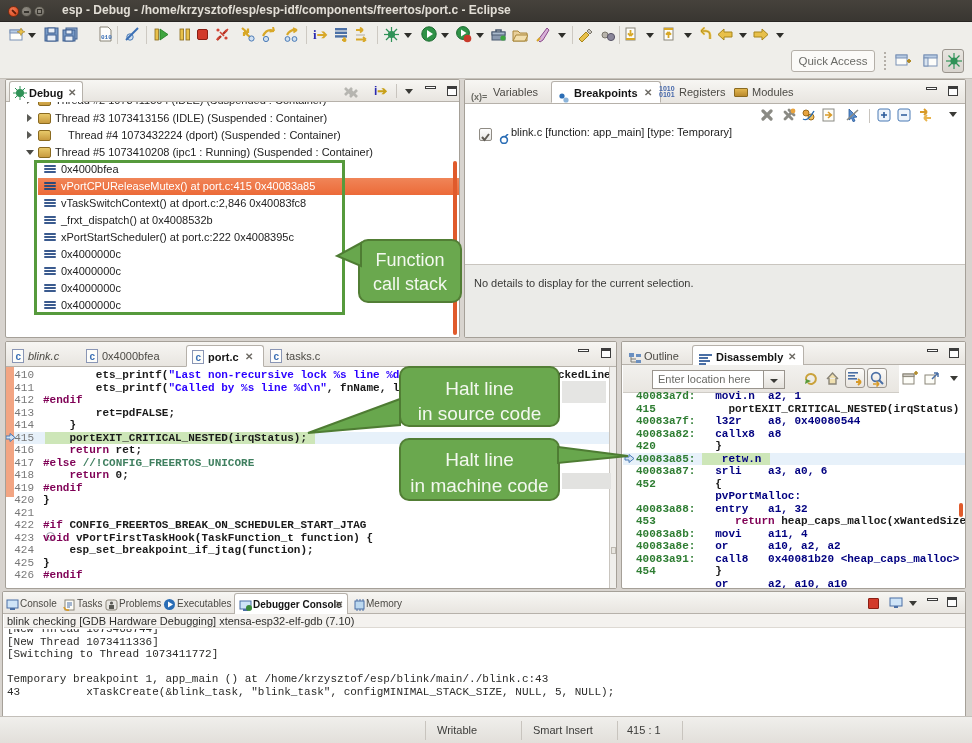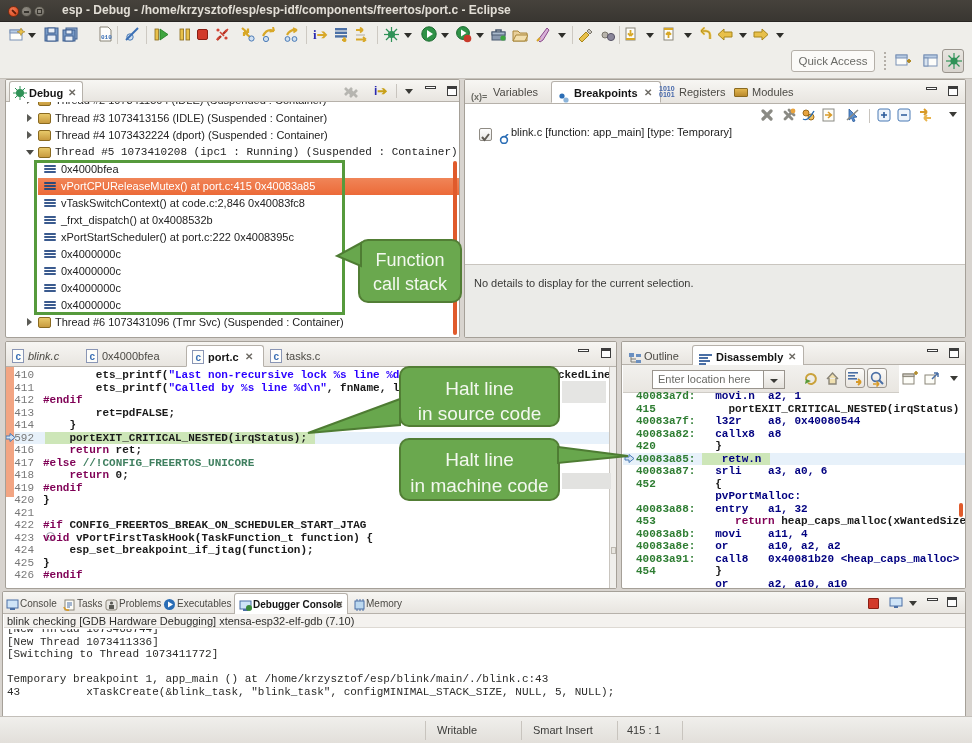--- a/index.html
+++ b/index.html
@@ -256,23 +256,23 @@
       <span class="ab" style="left:48px;">Thread #2 1073411504 (IDLE) (Suspended : Container)</span>
     </div>
     <div class="trow" style="top:8px;">
       <span class="exp closed" style="left:20px;top:4px;"></span>
         <span class="thicon" style="left:31px;"></span>
       <span class="ab" style="left:48px;">Thread #3 1073413156 (IDLE) (Suspended : Container)</span>
     </div>
     <div class="trow" style="top:25px;">
       <span class="exp closed" style="left:20px;top:4px;"></span>
         <span class="thicon" style="left:31px;"></span>
-      <span class="ab" style="left:48px;">Thread #4 1073432224 (dport) (Suspended : Container)</span>
-    </div>
-    <div class="trow" style="top:42px;font-family:Liberation Mono, monospace;">
+      <span class="ab" style="left:61px;">Thread #4 1073432224 (dport) (Suspended : Container)</span>
+    </div>
+    <div class="trow" style="top:42px;">
       <span class="exp open" style="left:19px;top:6px;"></span>
         <span class="thicon" style="left:31px;"></span>
       <span class="ab" style="left:48px;">Thread #5 1073410208 (ipc1 : Running) (Suspended : Container)</span>
     </div>
     <div class="trow" style="top:59px;">
       <span class="sficon" style="left:37px;">
           <i style="width:12px;"></i>
           <i style="width:12px;"></i>
           <i style="width:12px;"></i>
         </span>
@@ -286,21 +286,21 @@
           <i style="width:12px;background:#2b4a7a;"></i>
         </span>
       <span class="ab" style="left:54px;">vPortCPUReleaseMutex() at port.c:415 0x40083a85</span>
     </div>
     <div class="trow" style="top:93px;">
       <span class="sficon" style="left:37px;">
           <i style="width:12px;"></i>
           <i style="width:12px;"></i>
           <i style="width:12px;"></i>
         </span>
-      <span class="ab" style="left:54px;">vTaskSwitchContext() at code.c:2,846 0x40083fc8</span>
+      <span class="ab" style="left:54px;">vTaskSwitchContext() at dport.c:2,846 0x40083fc8</span>
     </div>
     <div class="trow" style="top:110px;">
       <span class="sficon" style="left:37px;">
           <i style="width:12px;"></i>
           <i style="width:12px;"></i>
           <i style="width:12px;"></i>
         </span>
       <span class="ab" style="left:54px;">_frxt_dispatch() at 0x4008532b</span>
     </div>
     <div class="trow" style="top:127px;">
@@ -335,25 +335,20 @@
         </span>
       <span class="ab" style="left:54px;">0x4000000c</span>
     </div>
     <div class="trow" style="top:195px;">
       <span class="sficon" style="left:37px;">
           <i style="width:12px;"></i>
           <i style="width:12px;"></i>
           <i style="width:12px;"></i>
         </span>
       <span class="ab" style="left:54px;">0x4000000c</span>
-    </div>
-    <div class="trow" style="top:212px;">
-      <span class="exp closed" style="left:20px;top:4px;"></span>
-        <span class="thicon" style="left:31px;"></span>
-      <span class="ab" style="left:48px;">Thread #6 1073431096 (Tmr Svc) (Suspended : Container)</span>
     </div>
 
     <div class="ab" style="left:27px;top:58px;width:311px;height:155px;border:3px solid #569a3c;z-index:30;"></div>
 
     <div class="ab" style="left:446px;top:59px;width:4px;height:174px;background:#e05a2b;border-radius:2px;"></div>
   </div>
 
 </div>
 
 <div class="panel" id="bpPanel" style="left:464px;top:79px;width:502px;height:259px;">
@@ -473,21 +468,21 @@
 
     <svg class="ab" style="left:-2px;top:65px;" width="11" height="11">
         <path d="M1 4 h4 V1.5 L10 5.5 L5 9.5 V7 H1 Z" fill="#cfe0f2" stroke="#4a7ab5" stroke-width="1"></path>
       </svg>
 
     <div class="mono ab" style="left:7px;top:2px;color:#787878;text-align:right;width:20px;">410
 411
 412
 413
 414
-592
+415
 416
 417
 418
 419
 420
 421
 422
 423
 424
 425

